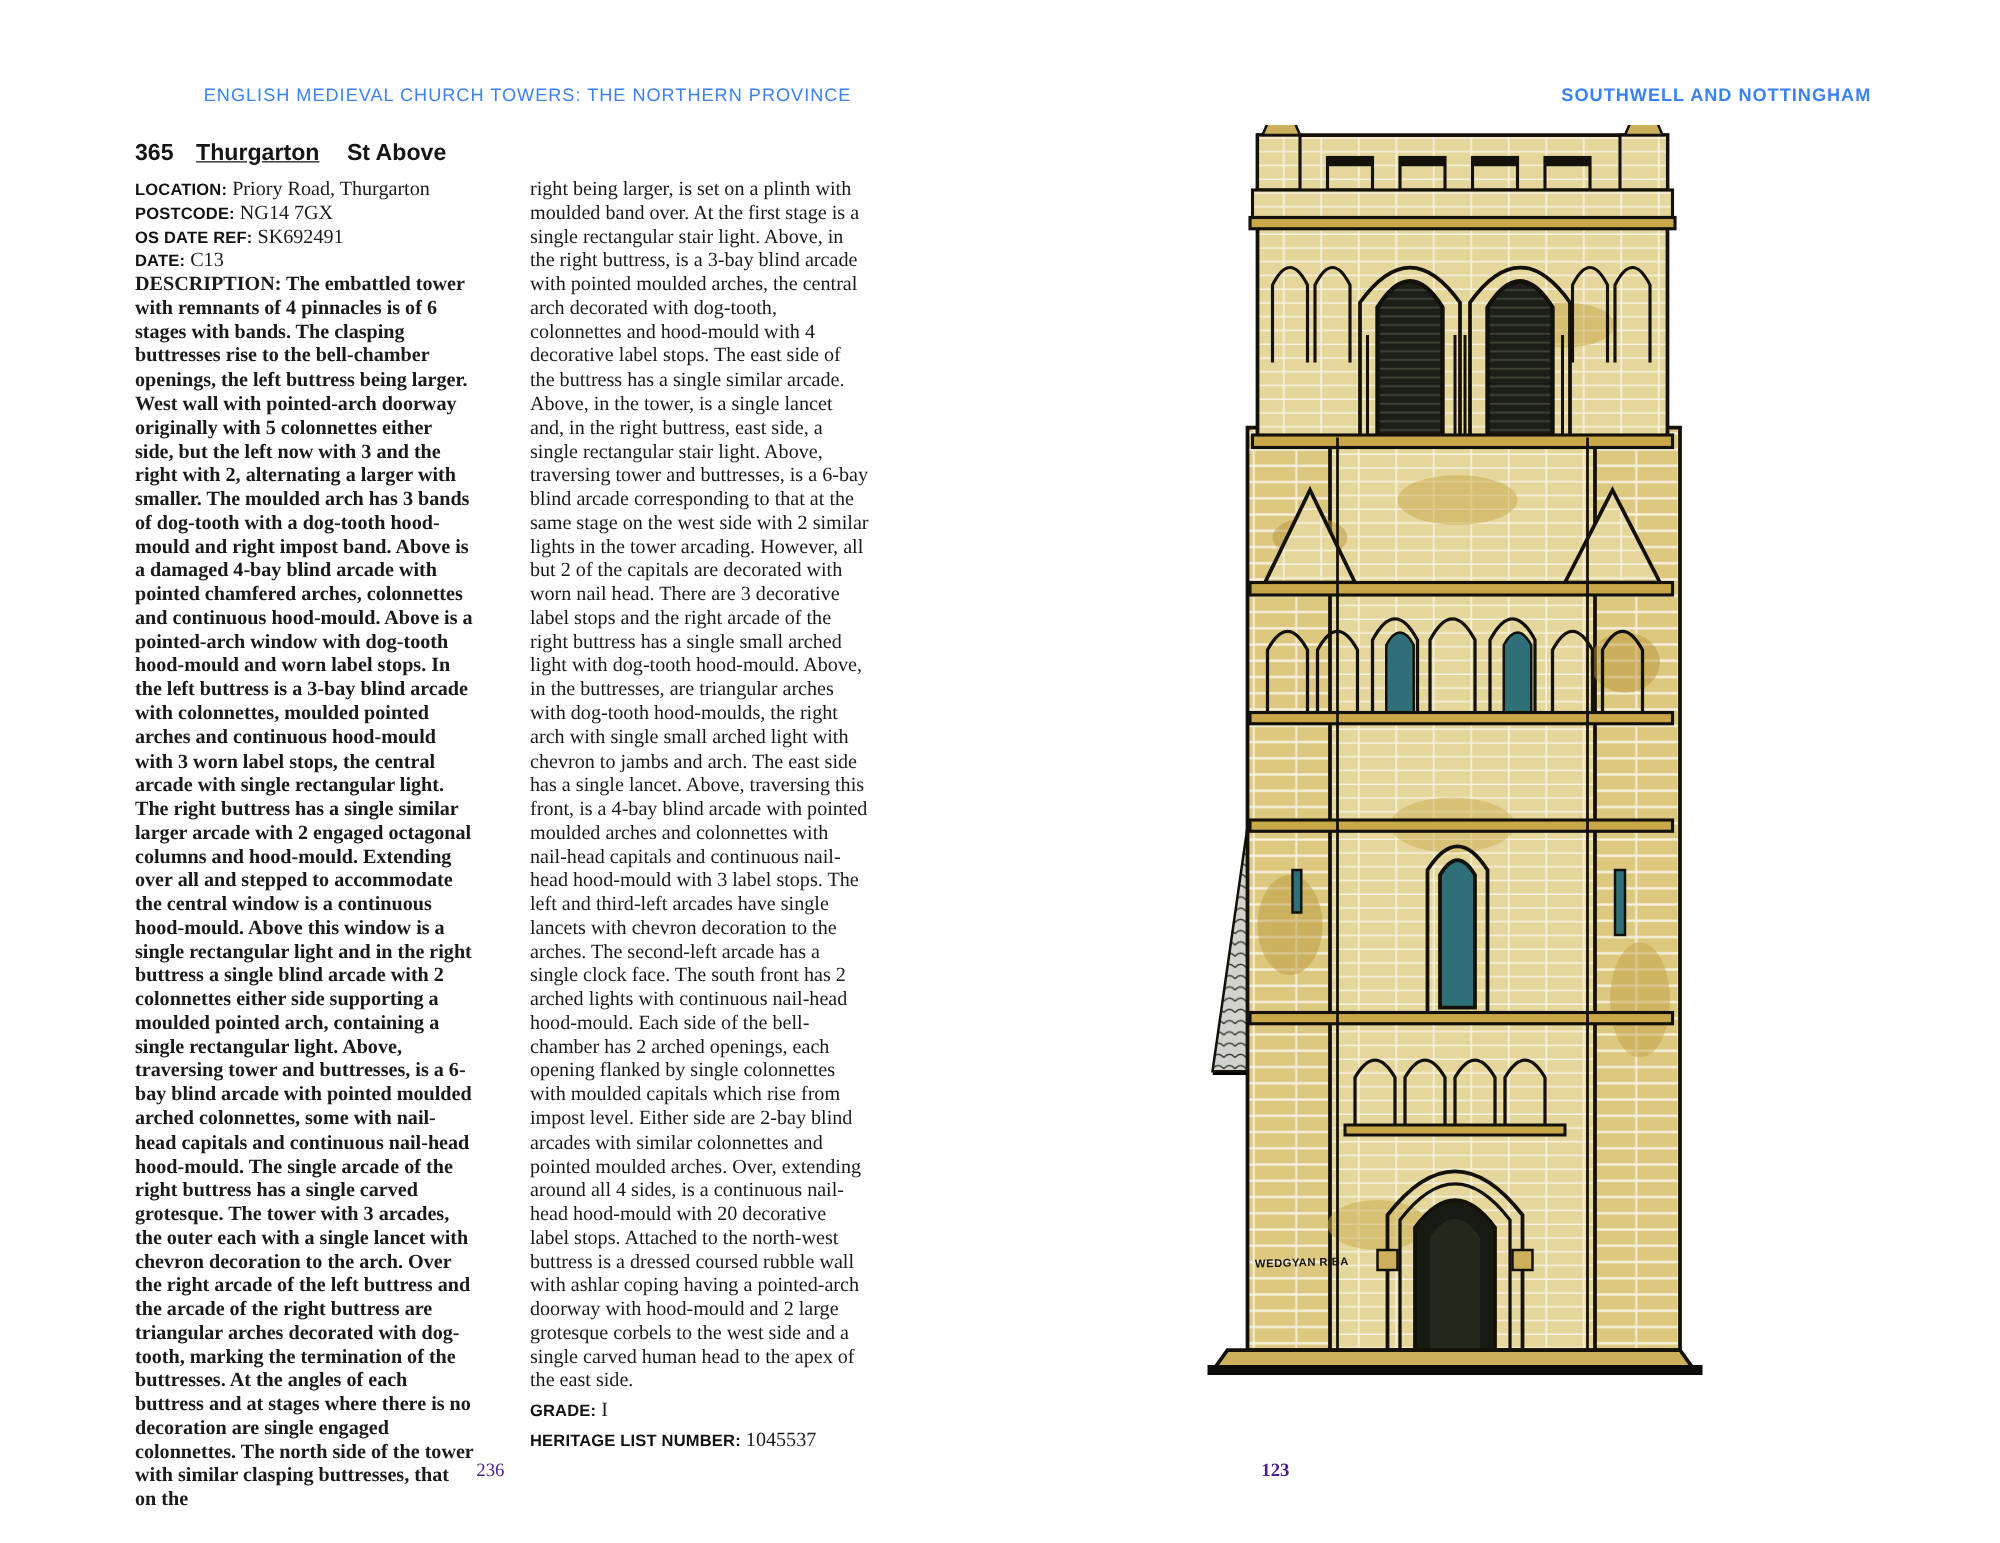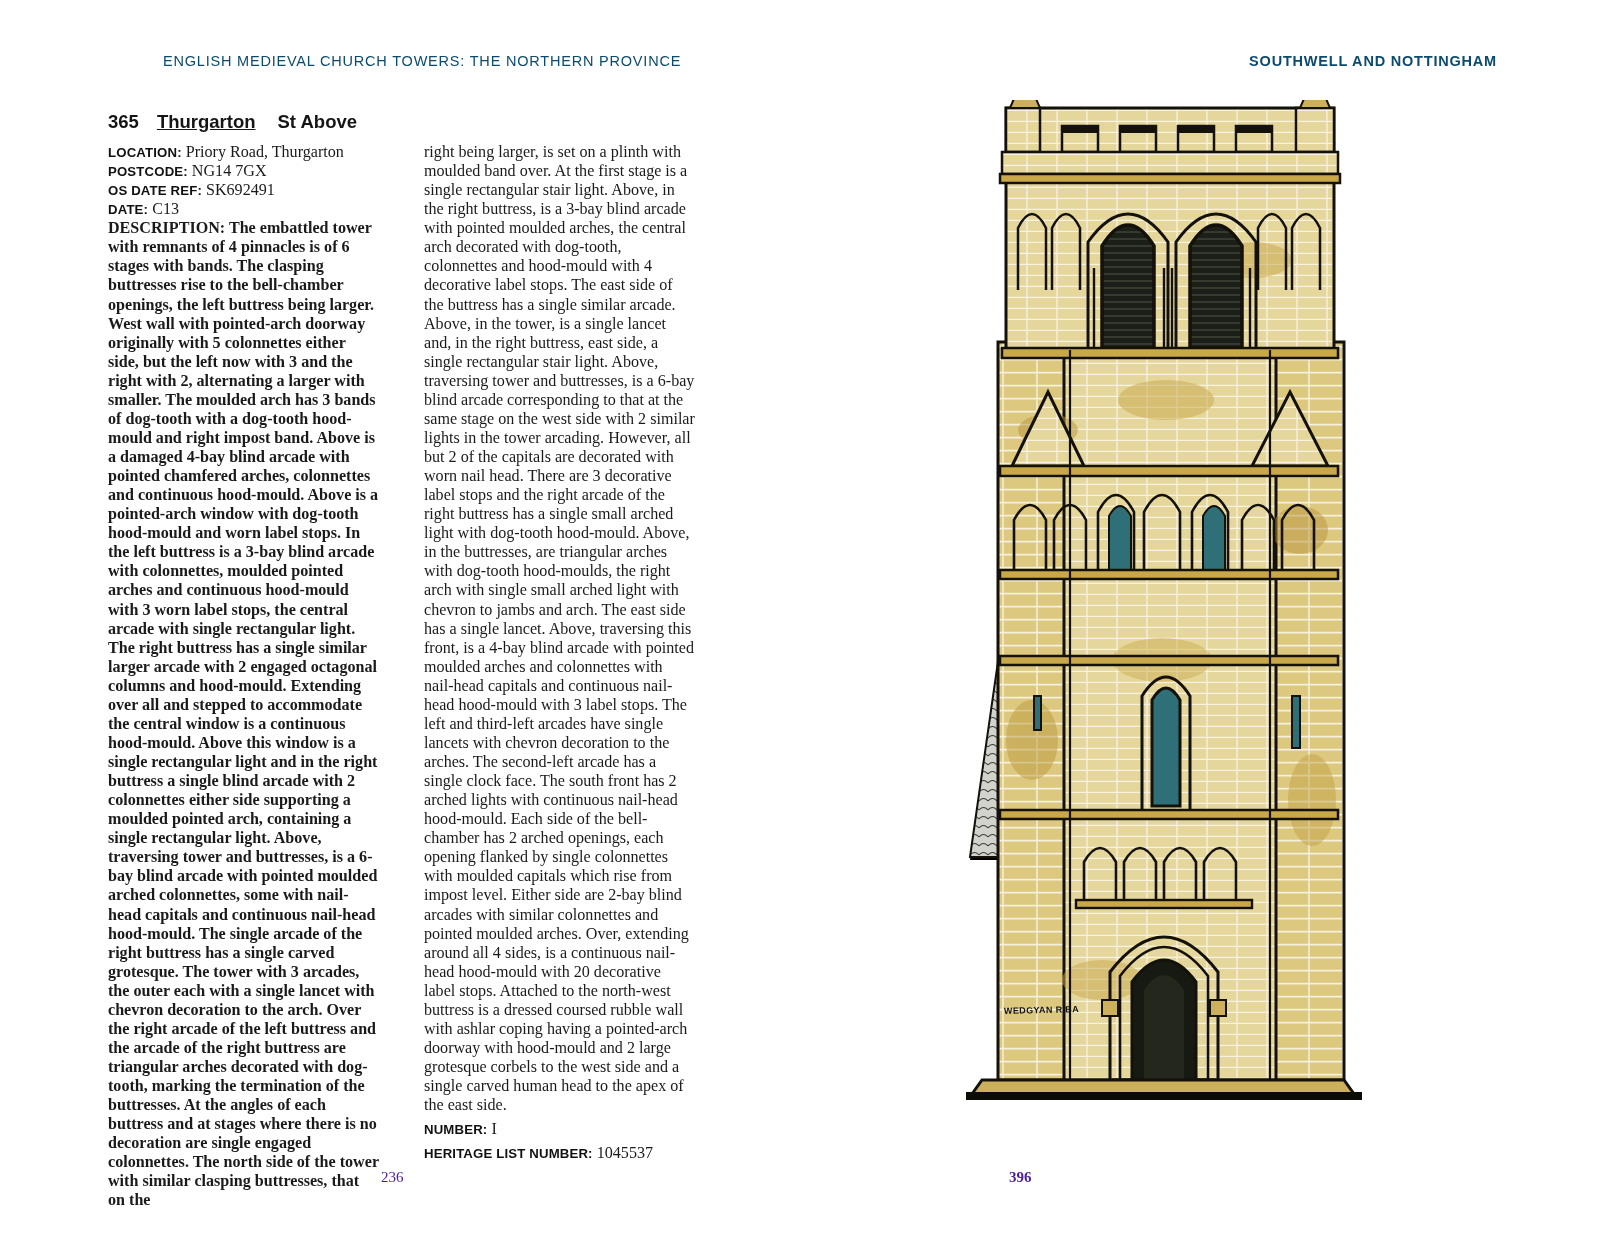--- a/index.html
+++ b/index.html
@@ -25,25 +25,25 @@
   .page {
     position: relative;
     height: 1234px;
   }
   .page-left  { width: 800px; }
   .page-right { width: 800px; font-weight: bold; }
 
   
   .running-head {
     position: absolute;
-    top: 53px;
+    top: 69px;
     font-family: "Liberation Sans", sans-serif;
     font-size: 14.5px;
     letter-spacing: 0.055em;
-    color: #0c4a6e;
+    color: #3b82f6;
     white-space: nowrap;
   }
   .running-head-left  { left: 163px; }
   .running-head-right { right: 103px; }
 
   
   .entry-head {
     position: absolute;
     top: 111px;
     left: 108px;
@@ -170,40 +170,40 @@
           <span class="val">The embattled tower with remnants of 4 pinnacles is of 6 stages with bands. The clasping buttresses rise to the bell-chamber openings, the left buttress being larger. West wall with pointed-arch doorway originally with 5 colonnettes either side, but the left now with 3 and the right with 2, alternating a larger with smaller. The moulded arch has 3 bands of dog-tooth with a dog-tooth hood-mould and right impost band. Above is a damaged 4-bay blind arcade with pointed chamfered arches, colonnettes and continuous hood-mould. Above is a pointed-arch window with dog-tooth hood-mould and worn label stops. In the left buttress is a 3-bay blind arcade with colonnettes, moulded pointed arches and continuous hood-mould with 3 worn label stops, the central arcade with single rectangular light. The right buttress has a single similar larger arcade with 2 engaged octagonal columns and hood-mould. Extending over all and stepped to accommodate the central window is a continuous hood-mould. Above this window is a single rectangular light and in the right buttress a single blind arcade with 2 colonnettes either side supporting a moulded pointed arch, containing a single rectangular light. Above, traversing tower and buttresses, is a 6-bay blind arcade with pointed moulded arched colonnettes, some with nail-head capitals and continuous nail-head hood-mould. The single arcade of the right buttress has a single carved grotesque. The tower with 3 arcades, the outer each with a single lancet with chevron decoration to the arch. Over the right arcade of the left buttress and the arcade of the right buttress are triangular arches decorated with dog-tooth, marking the termination of the buttresses. At the angles of each buttress and at stages where there is no decoration are single engaged colonnettes. The north side of the tower with similar clasping buttresses, that on the</span>
         </p>
       </div>
 
       <div class="col col-2">
         <p class="cont-par">
           <span class="val">right being larger, is set on a plinth with moulded band over. At the first stage is a single rectangular stair light. Above, in the right buttress, is a 3-bay blind arcade with pointed moulded arches, the central arch decorated with dog-tooth, colonnettes and hood-mould with 4 decorative label stops. The east side of the buttress has a single similar arcade. Above, in the tower, is a single lancet and, in the right buttress, east side, a single rectangular stair light. Above, traversing tower and buttresses, is a 6-bay blind arcade corresponding to that at the same stage on the west side with 2 similar lights in the tower arcading. However, all but 2 of the capitals are decorated with worn nail head. There are 3 decorative label stops and the right arcade of the right buttress has a single small arched light with dog-tooth hood-mould. Above, in the buttresses, are triangular arches with dog-tooth hood-moulds, the right arch with single small arched light with chevron to jambs and arch. The east side has a single lancet. Above, traversing this front, is a 4-bay blind arcade with pointed moulded arches and colonnettes with nail-head capitals and continuous nail-head hood-mould with 3 label stops. The left and third-left arcades have single lancets with chevron decoration to the arches. The second-left arcade has a single clock face. The south front has 2 arched lights with continuous nail-head hood-mould. Each side of the bell-chamber has 2 arched openings, each opening flanked by single colonnettes with moulded capitals which rise from impost level. Either side are 2-bay blind arcades with similar colonnettes and pointed moulded arches. Over, extending around all 4 sides, is a continuous nail-head hood-mould with 20 decorative label stops. Attached to the north-west buttress is a dressed coursed rubble wall with ashlar coping having a pointed-arch doorway with hood-mould and 2 large grotesque corbels to the west side and a single carved human head to the apex of the east side.</span>
         </p>
 
         <p class="field tail-field">
-          <span class="lbl">NUMBER:</span>
+          <span class="lbl">GRADE:</span>
           <span class="val">I</span>
         </p>
 
         <p class="field tail-field">
           <span class="lbl">HERITAGE LIST NUMBER:</span>
           <span class="val">1045537</span>
         </p>
       </div>
 
     </div>
 
     <div class="folio folio-left">236</div>
   </div>
 
   <div class="page page-right">
 
     <div class="running-head running-head-right">SOUTHWELL AND NOTTINGHAM</div>
 
-    <div class="folio folio-right" style="left:209px;">396</div>
+    <div class="folio folio-right" style="left:209px;">123</div>
   </div>
 
 </div>
 
 <div class="illus-wrap">
   <svg width="430" height="1000" viewBox="0 0 430 1000" xmlns="http://www.w3.org/2000/svg">
     <defs>
 
       <pattern id="coursing" width="34" height="13" patternUnits="userSpaceOnUse">
         <rect width="34" height="13" fill="#ddc87f"></rect>

